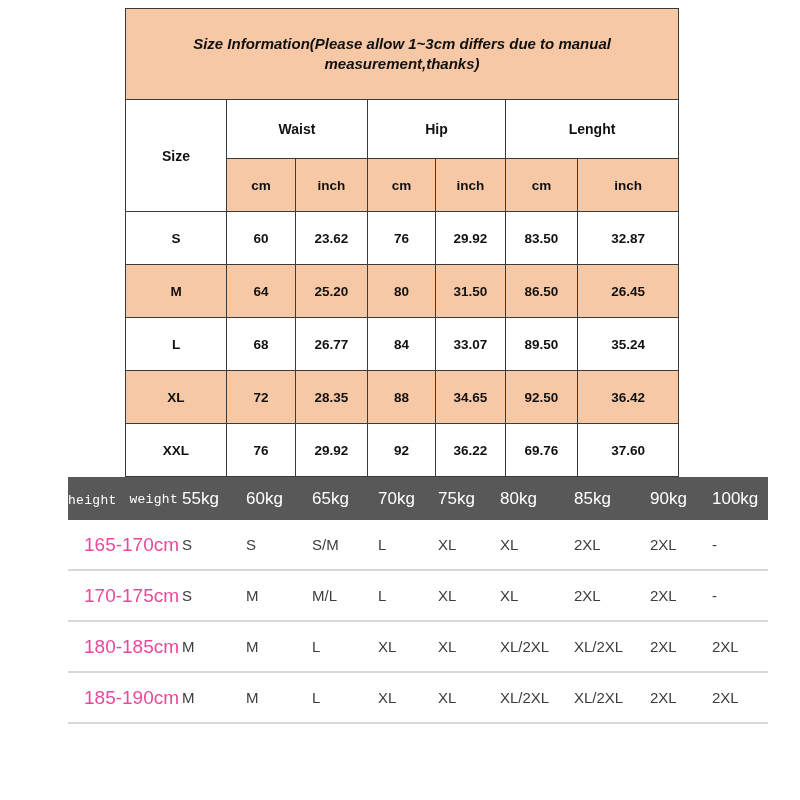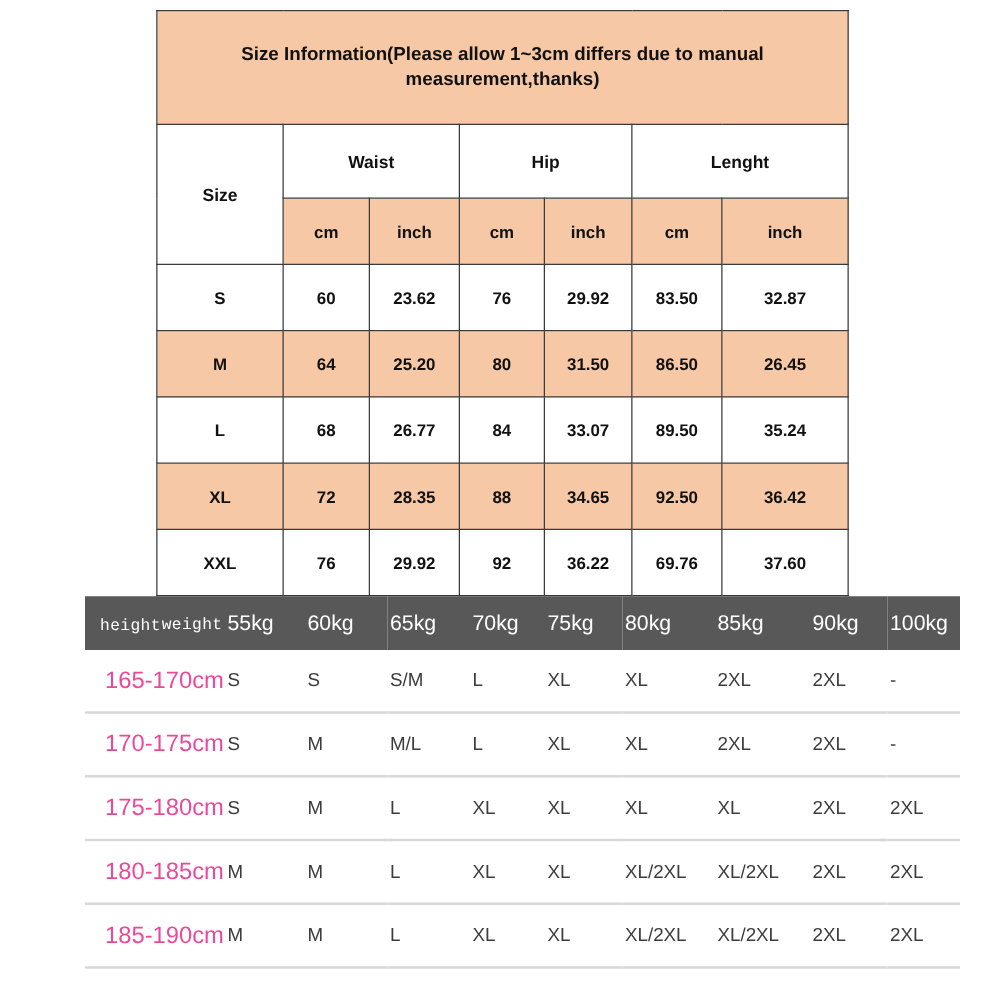--- a/index.html
+++ b/index.html
@@ -32,20 +32,21 @@
     font-size: 13.5px;
     color: #111111;
     padding: 0;
   }
   #size-table .title-cell {
     background: #f7c8a5;
     height: 82px;
     font-size: 15px;
     line-height: 1.35;
     padding: 4px 22px;
+    font-style: italic;
   }
   #size-table .grp-head {
     height: 58px;
     background: #ffffff;
     font-size: 14px;
   }
   #size-table .size-head {
     background: #ffffff;
     font-size: 14px;
   }
@@ -109,21 +110,20 @@
     letter-spacing: .3px;
   }
   .corner-height {
     position: absolute;
     left: 0px;
     bottom: 4px;
     font-family: "Liberation Mono", monospace;
     font-size: 13px;
     color: #ffffff;
     letter-spacing: .3px;
-    margin-left: 12px;
   }
   #fit-table tbody td {
     height: 49px;
     vertical-align: middle;
     border-bottom: 2px solid #d8d8d8;
     padding-left: 2px;
   }
   #fit-table tbody tr:first-child td { border-top: none; }
   #fit-table tbody td.rowhead {
     font-size: 19px;
@@ -273,32 +273,20 @@
       <td>M</td>
       <td>M/L</td>
       <td>L</td>
       <td>XL</td>
       <td>XL</td>
       <td>2XL</td>
       <td>2XL</td>
       <td>-</td>
     </tr>
     <tr>
-      <td class="rowhead">175-180cm</td>
-      <td>S</td>
-      <td>M</td>
-      <td>L</td>
-      <td>XL</td>
-      <td>XL</td>
-      <td>XL</td>
-      <td>XL</td>
-      <td>2XL</td>
-      <td>2XL</td>
-    </tr>
-    <tr>
       <td class="rowhead">180-185cm</td>
       <td>M</td>
       <td>M</td>
       <td>L</td>
       <td>XL</td>
       <td>XL</td>
       <td>XL/2XL</td>
       <td>XL/2XL</td>
       <td>2XL</td>
       <td>2XL</td>

